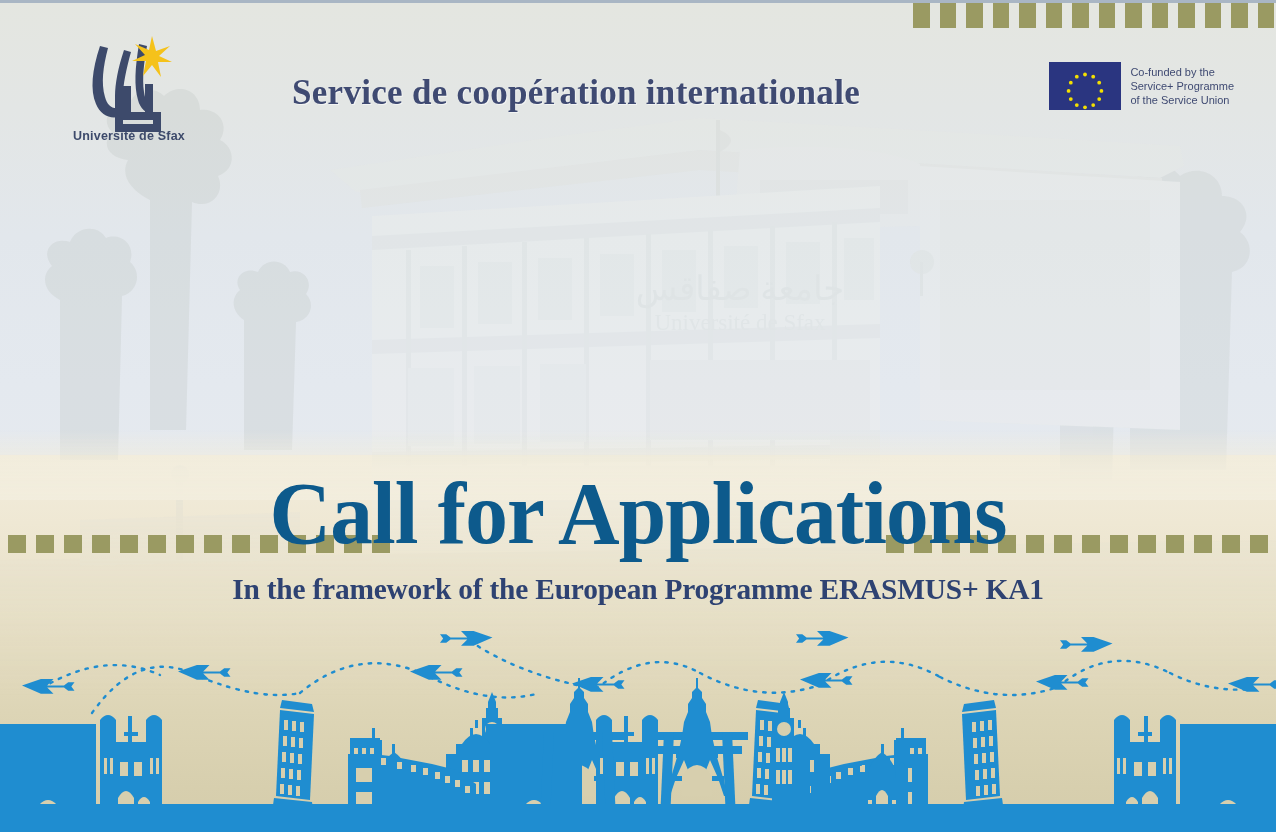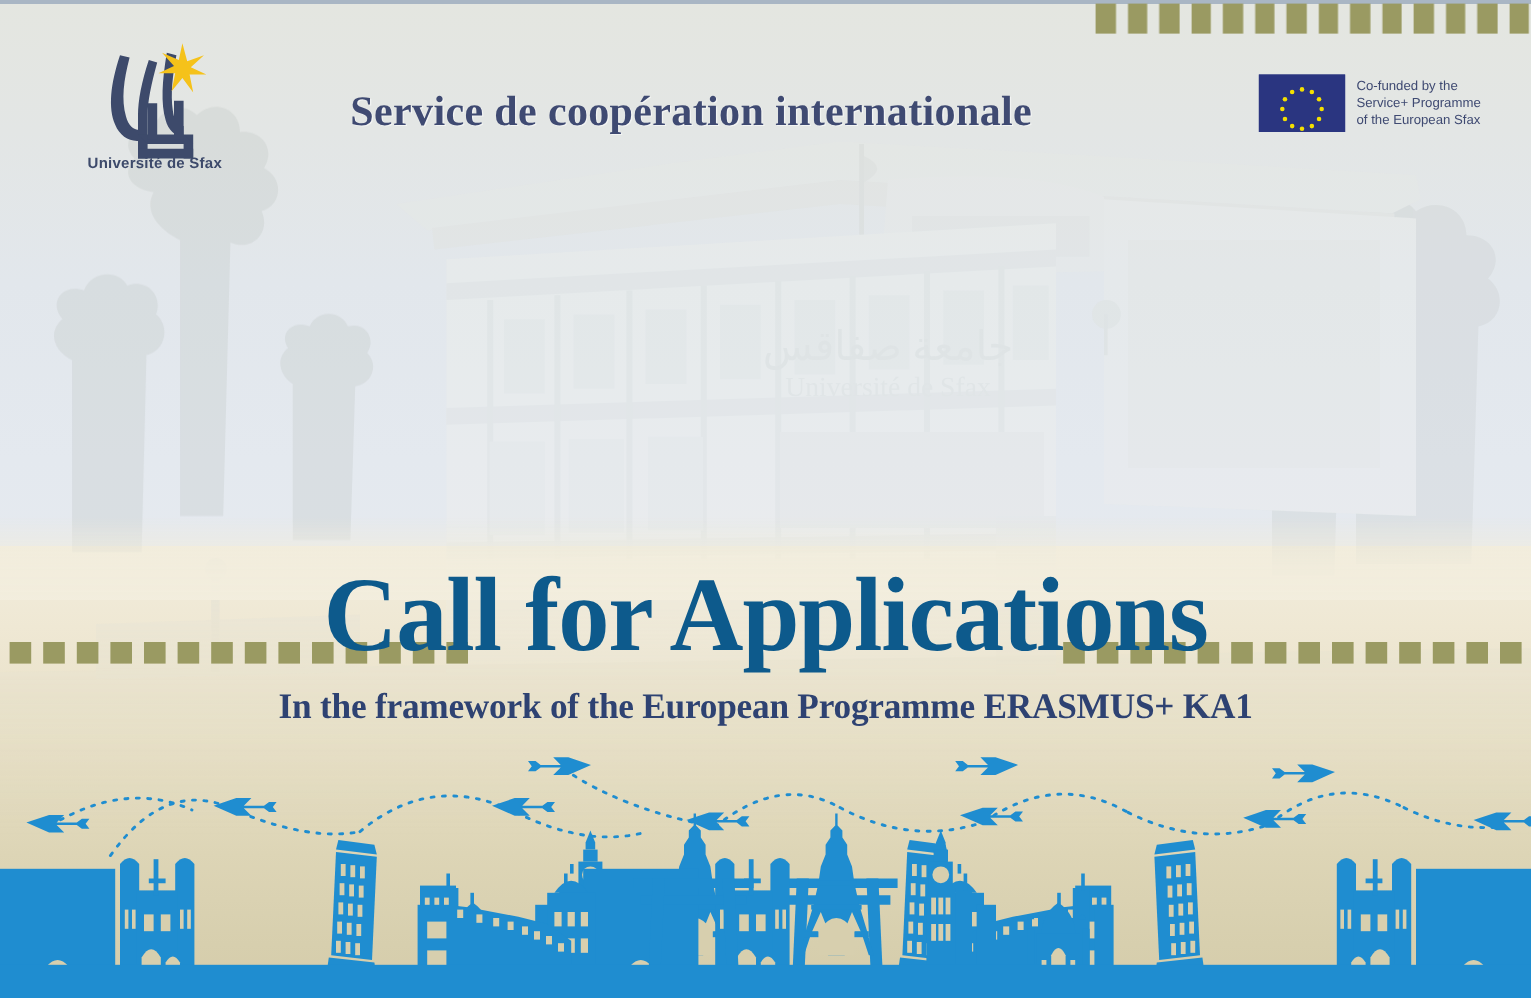--- a/index.html
+++ b/index.html
@@ -298,21 +298,21 @@
           <circle cx="21.8" cy="37.1" r="1.9"></circle>
           <circle cx="19.6" cy="28.9" r="1.9"></circle>
           <circle cx="21.8" cy="20.7" r="1.9"></circle>
           <circle cx="27.8" cy="14.7" r="1.9"></circle>
         </g>
       </svg>
     </div>
     <div class="eu-text">
       <div>Co-funded by the</div>
       <div>Service+ Programme</div>
-      <div>of the European Sfax</div>
+      <div>of the Service Union</div>
     </div>
   </div>
 
   <div class="dashes left">
     <i></i>
       <i></i>
       <i></i>
       <i></i>
       <i></i>
       <i></i>

